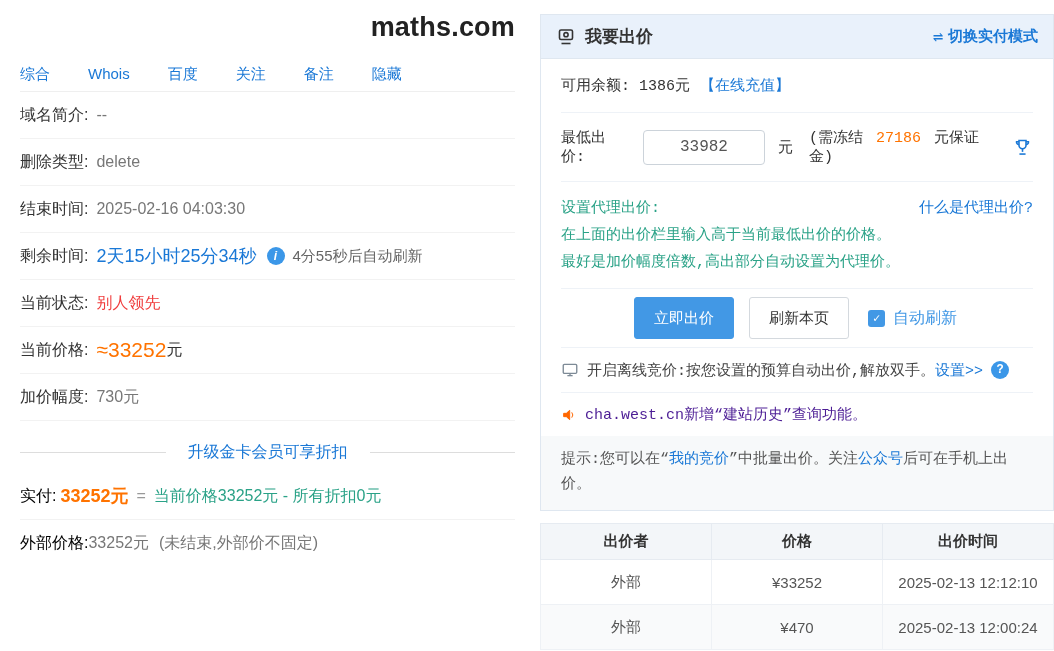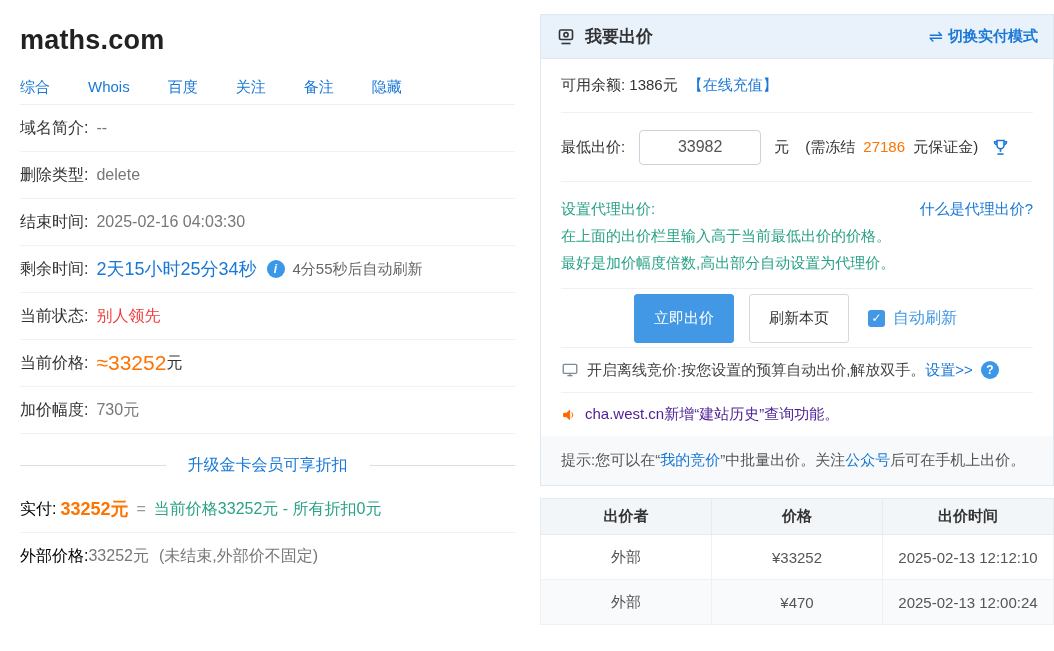--- a/index.html
+++ b/index.html
@@ -1,20 +1,20 @@
 <!DOCTYPE html>
 <html><head>
 <meta charset="utf-8">
 <style>
   * { margin:0; padding:0; box-sizing:border-box; }
   body { font-family:"Liberation Sans","DejaVu Sans",sans-serif; background:#fff; }
   .page { position:relative; width:1054px; height:651px; background:#fff; overflow:hidden; }
 
   
-  .left-col { position:absolute; left:20px; top:17px; width:495px; }
+  .left-col { position:absolute; left:20px; top:4px; width:495px;text-align:right; }
   .domain-title { font-size:27px; font-weight:bold; color:#222; margin-top:8px; letter-spacing:.2px; }
   .tab-row { display:flex; gap:38px; margin-top:22px; padding-bottom:7px; border-bottom:1px solid #efefef; }
   .tab-row a { font-size:15px; color:#1a78d6; text-decoration:none; cursor:pointer; }
   .info-row { display:flex; align-items:center; height:47px; border-bottom:1px solid #f2f2f2; font-size:16px; }
   .info-row .lbl { color:#333; margin-right:8px; white-space:nowrap; }
   .val-gray { color:#777; }
   .val-blue-big { color:#1a78d6; font-size:18px; }
   .val-red { color:#f03c3c; }
   .price-big { color:#ff7300; font-size:21px; font-weight:normal; }
   .unit-dark { color:#333; font-size:16px; }
@@ -27,42 +27,42 @@
   .member-divider a { color:#1a78d6; text-decoration:none; font-size:16px; margin:0 22px; cursor:pointer; }
   .pay-row { display:flex; align-items:center; height:47px; border-bottom:1px solid #f2f2f2; font-size:16px; }
   .pay-amount { color:#ff7300; font-size:18px; font-weight:bold; margin:0 8px 0 4px; }
   .pay-eq { color:#999; margin-right:8px; }
   .teal { color:#2aa287; }
   .ext-row { display:flex; align-items:center; height:47px; font-size:16px; }
   .ext-note { color:#777; margin-left:10px; }
 
   
   .right-col { position:absolute; left:540px; top:14px; width:514px; }
-  .bid-panel { border:1px solid #dfe7f0; background:#fff; }
+  .bid-panel { border:1px solid #dfe7f0; background:#fff;font-family:Liberation Mono, monospace; }
   .panel-header { background:#e9f1fb; height:44px; display:flex; align-items:center; padding:0 15px;
     border-bottom:1px solid #dfe7f0; }
   .panel-title { font-size:17px; font-weight:bold; color:#333; margin-left:9px; }
   .switch-link { margin-left:auto; color:#1a78d6; font-weight:bold; font-size:15px; text-decoration:none; cursor:pointer;
     display:flex; align-items:center; }
   .swap-glyph { font-size:17px; margin-right:5px; font-weight:normal; }
   .sec { padding:0 20px; }
   .divider { height:1px; background:#eef2f7; margin:0 20px; }
   .balance-row { display:flex; align-items:center; height:53px; font-size:15px; color:#333; }
   .balance-row a { color:#1a78d6; text-decoration:none; margin-left:10px; cursor:pointer; }
   .minbid-row { display:flex; align-items:center; height:68px; font-size:15px; color:#333; }
   .minbid-row input { width:122px; height:35px; border:1px solid #ccd3da; border-radius:4px; text-align:center;
     font-size:16px; color:#555; margin:0 13px 0 14px; outline:none; font-family:inherit; }
   .freeze { margin-left:16px; }
   .freeze .amt { color:#ff7300; margin:0 4px; }
   .trophy { margin-left:12px; display:inline-flex; }
   .proxy-sec { padding:13px 20px 12px; font-size:15px; line-height:27px; }
   .proxy-head { display:flex; }
   .proxy-head a { margin-left:auto; color:#1a78d6; text-decoration:none; cursor:pointer; }
   .btn-row { display:flex; align-items:center; height:58px; padding-left:93px; }
-  .btn { height:49px; width:100px; border-radius:3px; font-size:15px; font-family:inherit; cursor:pointer; }
+  .btn { height:42px; width:100px; border-radius:3px; font-size:15px; font-family:inherit; cursor:pointer; }
   .btn-primary { background:#4298e5; border:1px solid #4298e5; color:#fff; }
   .btn-default { background:#fff; border:1px solid #d4d9de; color:#333; margin-left:15px; }
   .checkbox { width:17px; height:17px; background:#4298e5; border-radius:3px; margin-left:19px; color:#fff;
     font-size:12px; display:flex; align-items:center; justify-content:center; cursor:pointer; }
   .auto-label { color:#4298e5; font-size:16px; margin-left:8px; cursor:pointer; }
   .offline-row { display:flex; align-items:center; height:44px; font-size:15px; color:#444; }
   .offline-row .txt { margin-left:8px; }
   .offline-row a { color:#1a78d6; text-decoration:none; cursor:pointer; }
   .q-circle { display:inline-flex; align-items:center; justify-content:center; width:18px; height:18px;
     border-radius:50%; background:#3b97e8; color:#fff; font-size:12px; font-weight:bold; margin-left:8px; flex:0 0 auto; }

